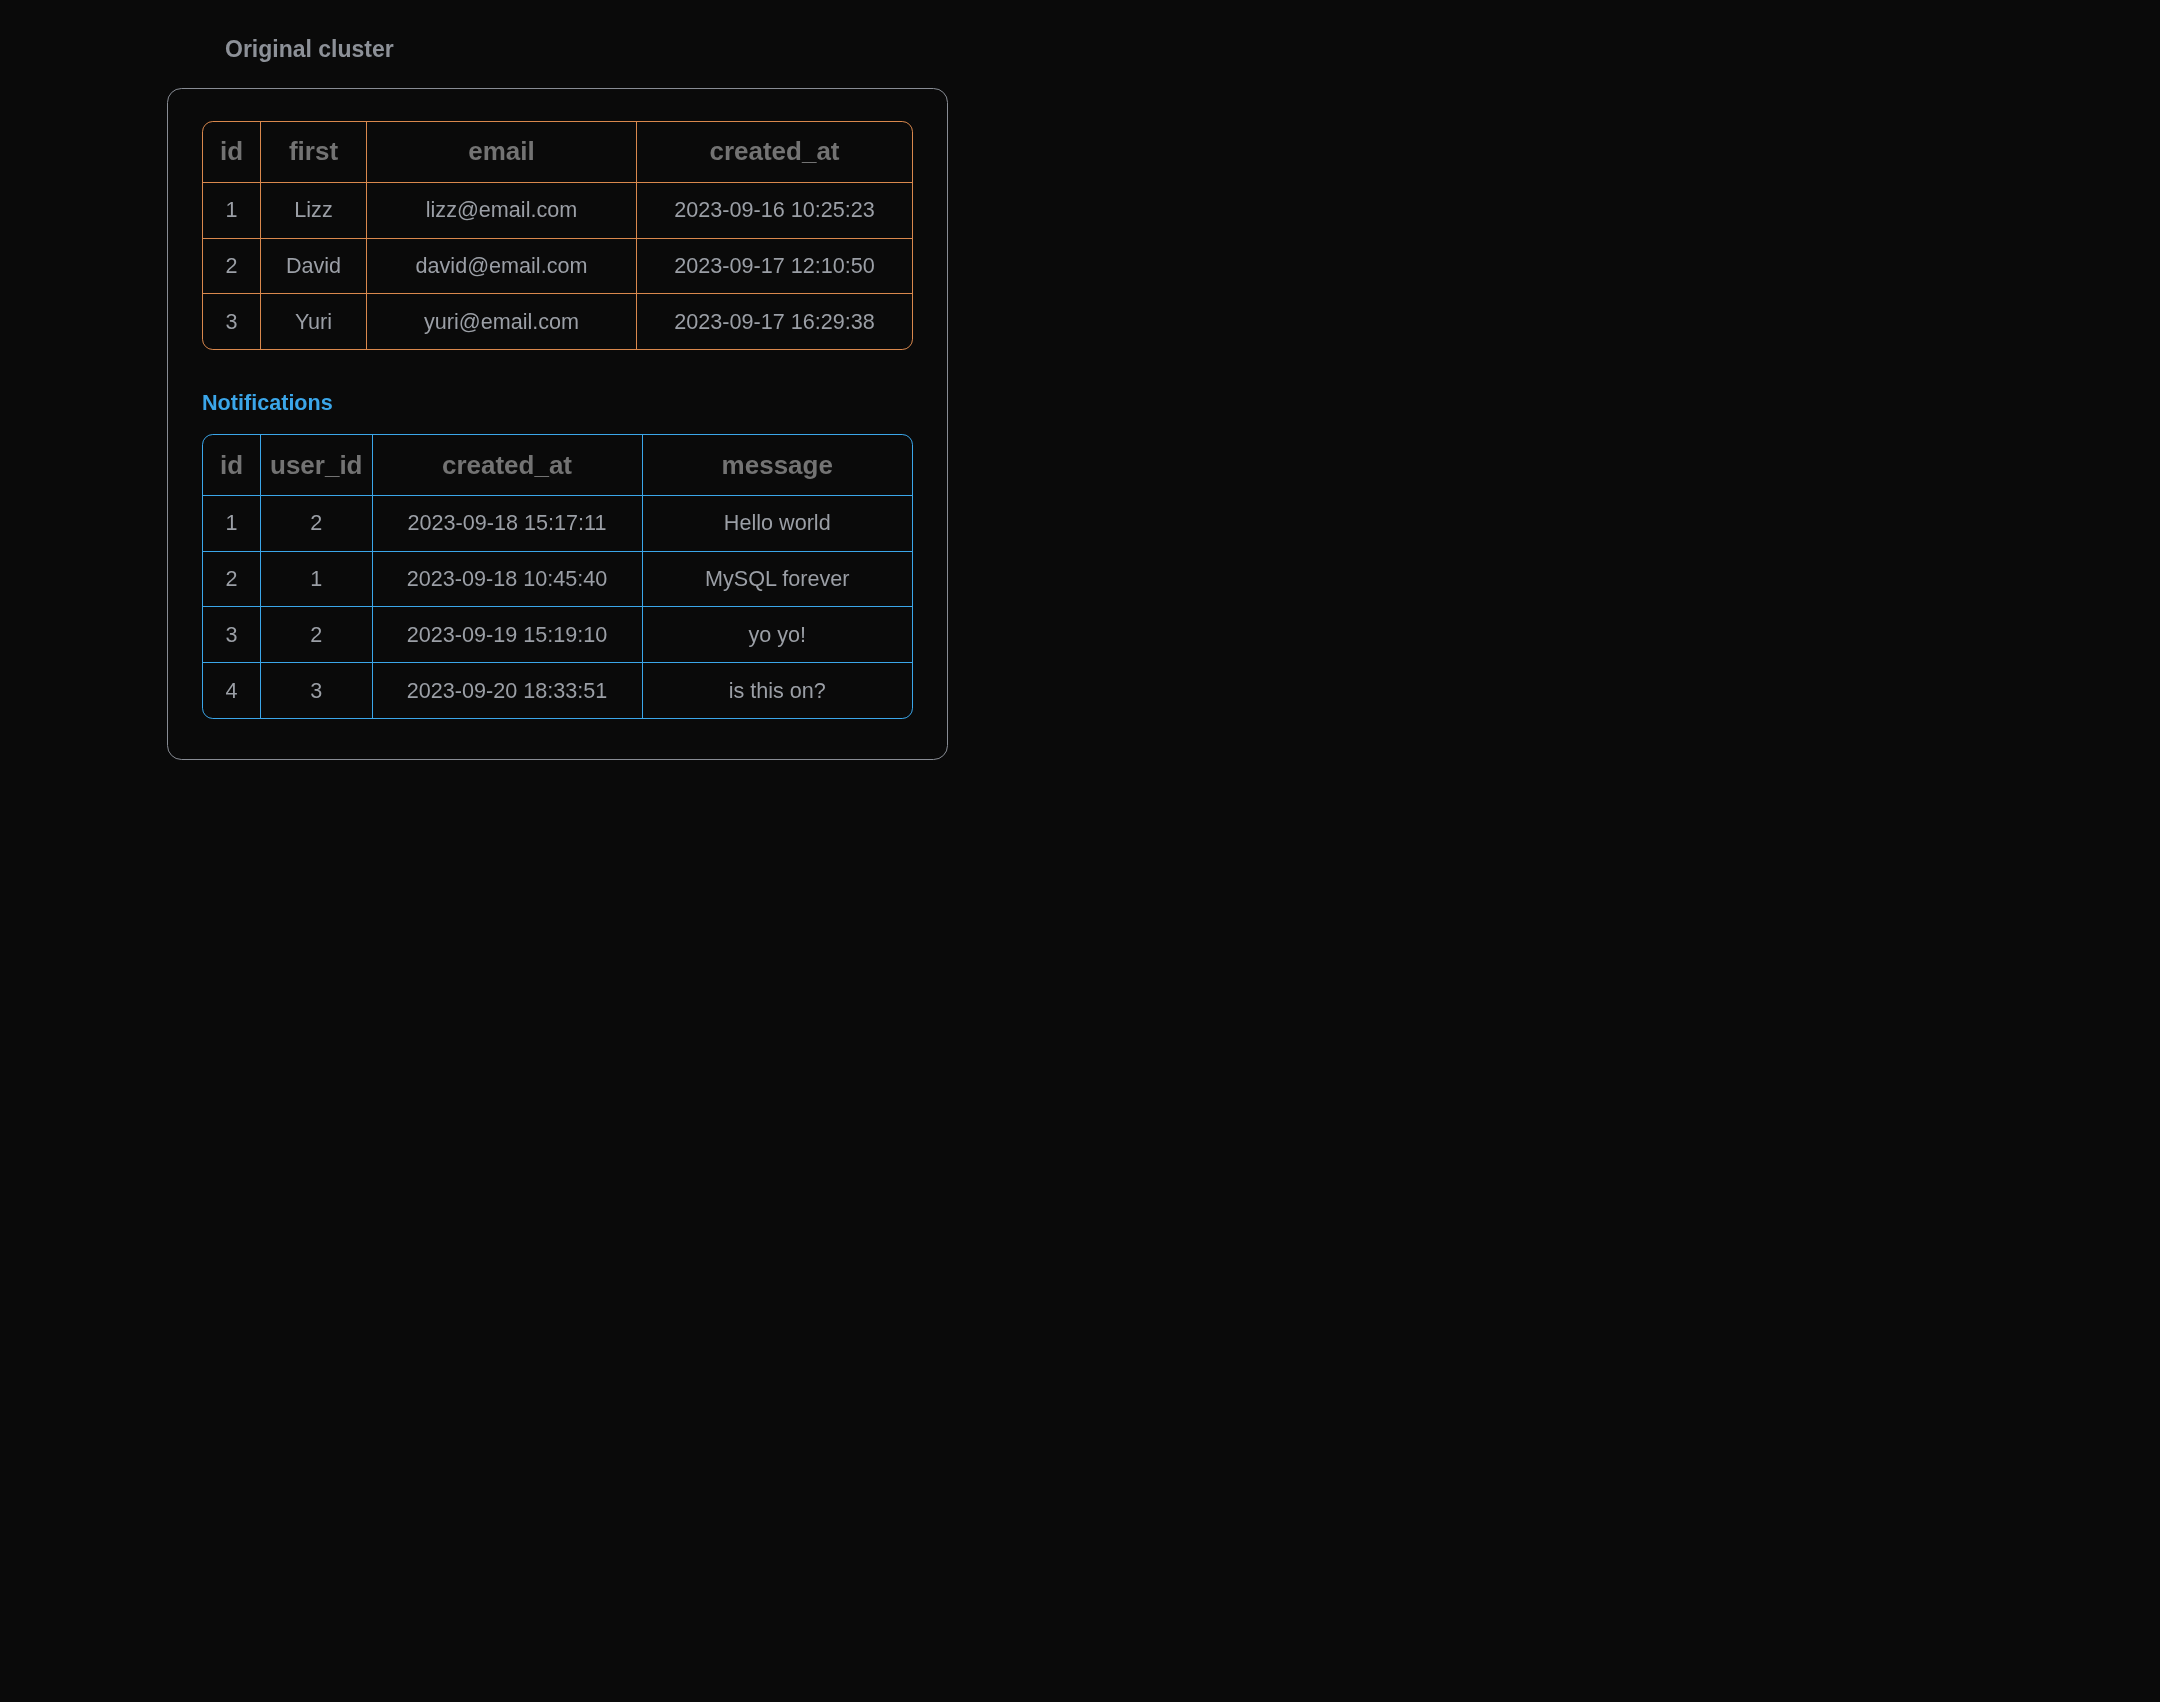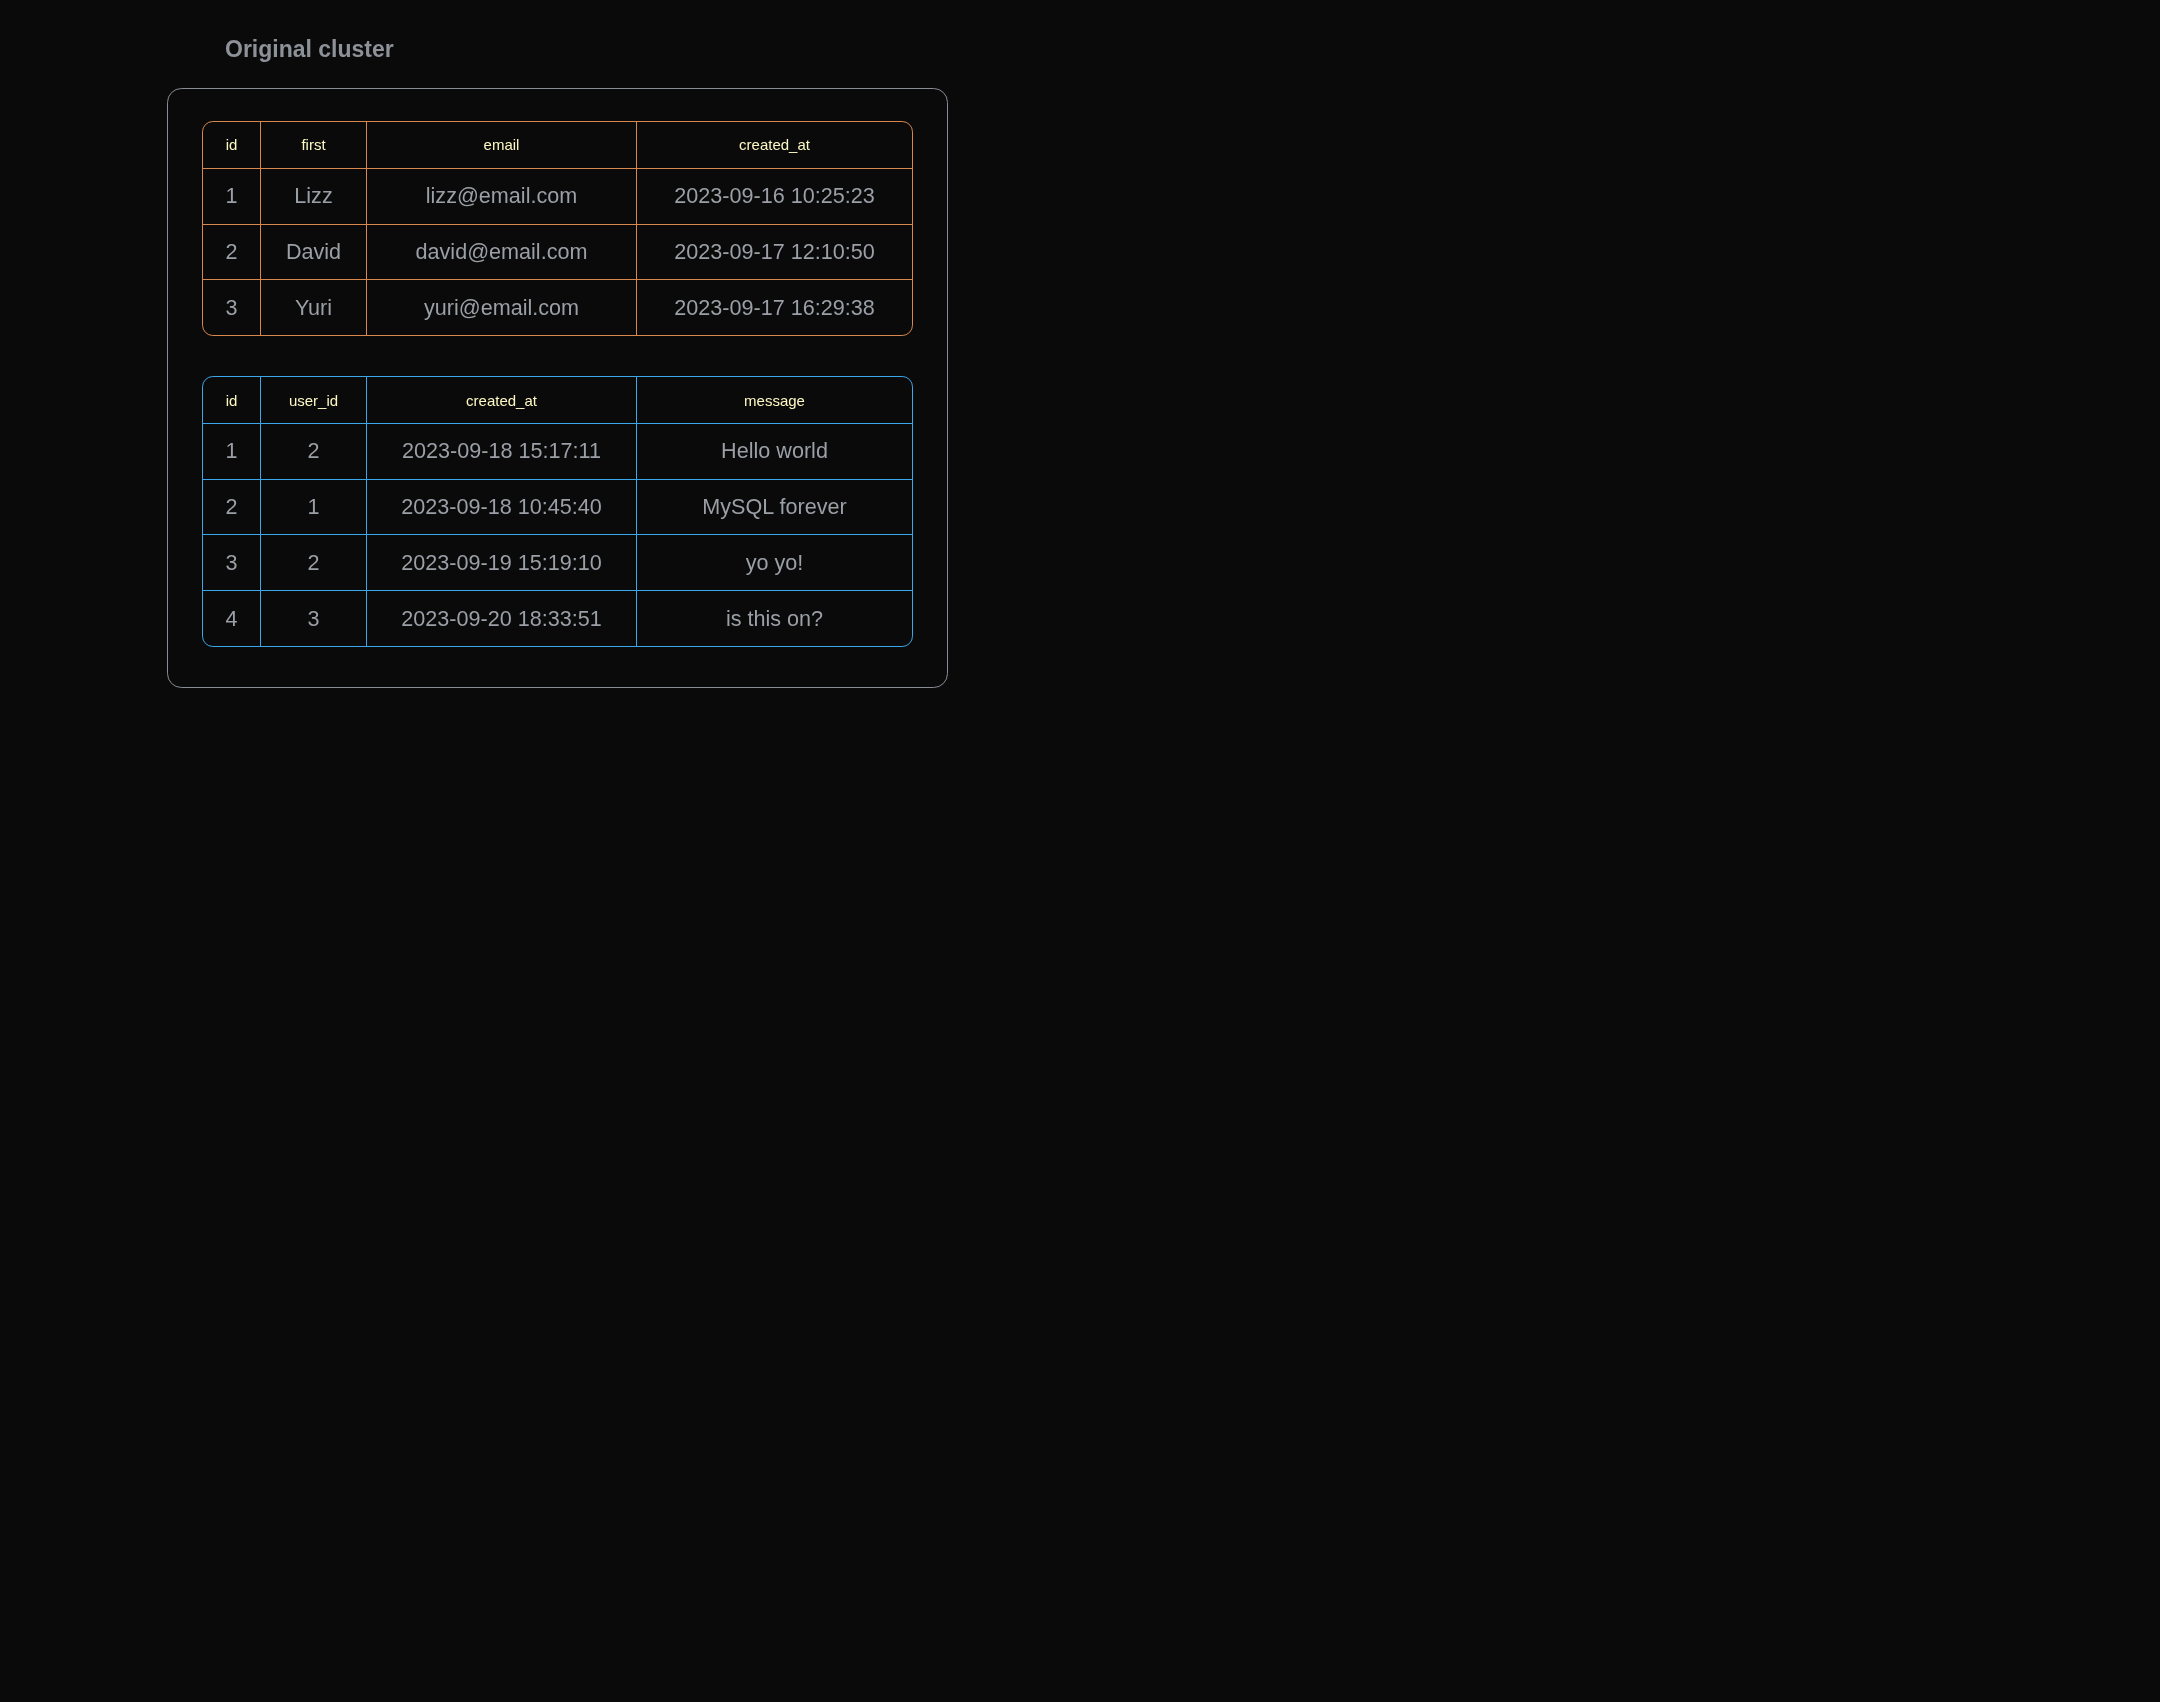--- a/index.html
+++ b/index.html
@@ -65,23 +65,23 @@
       border-right: 1.4px solid #3ba6e9;
       border-bottom: 1.4px solid #3ba6e9;
     }
     table th:last-child, table td:last-child {
       border-right: none;
     }
     table tbody tr:last-child td {
       border-bottom: none;
     }
     th {
-      color: #fef9c3;
-      font-weight: 400;
-      font-size: 15px;
+      color: #737373;
+      font-weight: 700;
+      font-size: 26px;
       padding: 14.4px 9px;
       text-align: center;
     }
     td {
       color: #9b9fa6;
       font-size: 21.6px;
       padding: 14.4px 9px;
       text-align: center;
       font-weight: 400;
     }
@@ -136,20 +136,21 @@
           <td>3</td>
           <td>Yuri</td>
           <td>yuri@email.com</td>
           <td>2023-09-17 16:29:38</td>
         </tr>
       </tbody>
     </table>
   </div>
 
   <div class="table-section">
+    <div class="table-title notifications">Notifications</div>
     <table class="notifications">
       <colgroup>
         <col class="c1">
           <col class="c2">
           <col class="c3">
           <col class="c4">
       </colgroup>
       <thead>
         <tr>
           <th>id</th>

